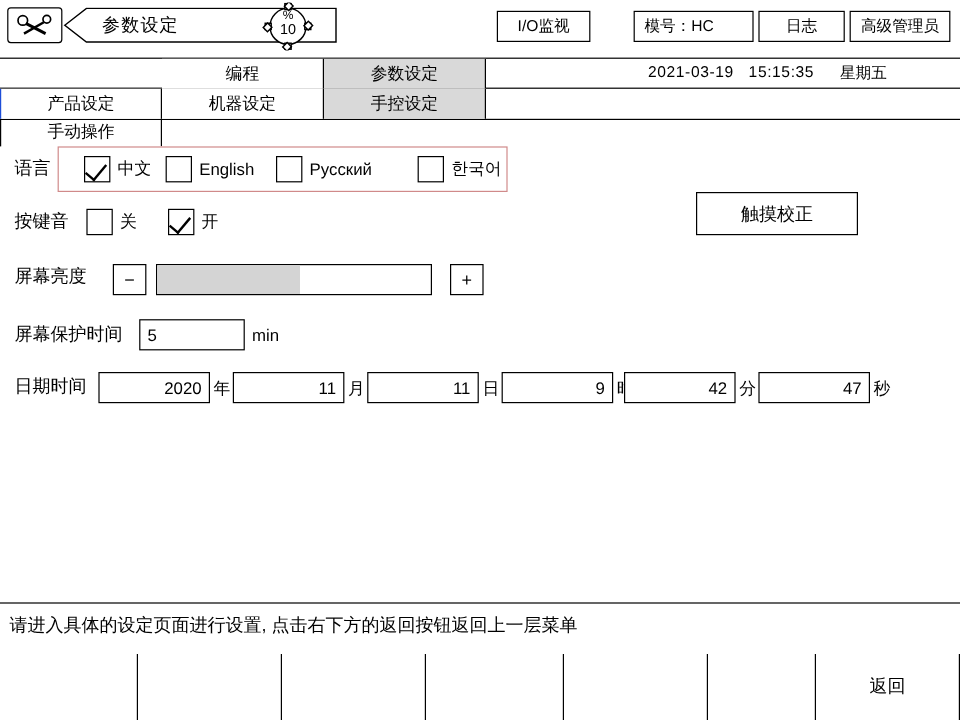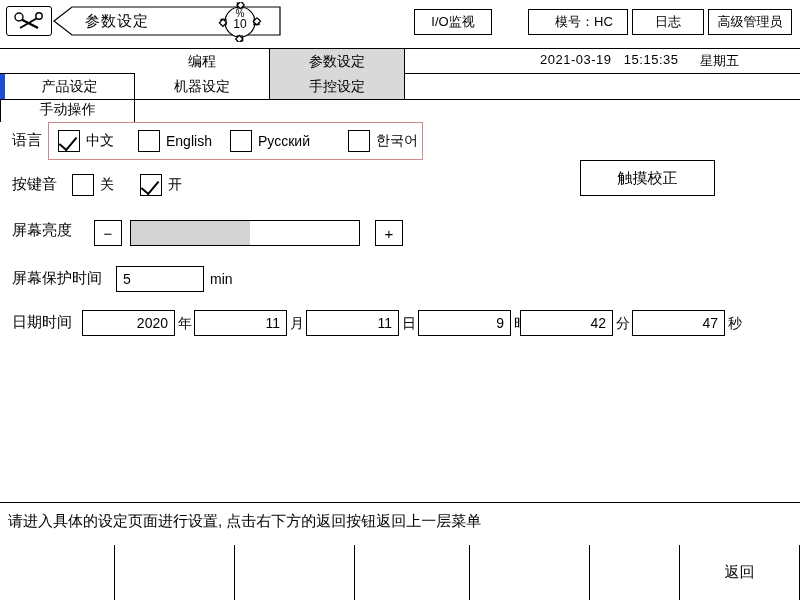--- a/index.html
+++ b/index.html
@@ -50,21 +50,21 @@
   }
   .gear-label .num { font-size: 12px; }
 
   .top-field {
     position: absolute; top: 9px; height: 26px;
     border: 1px solid #000; background: #fff;
     display: flex; align-items: center; justify-content: center;
     font-size: 13px; padding: 0 6px;
   }
   #io-field   { left: 414px; width: 78px; }
-  #mold-field { left: 528px; width: 100px; justify-content: flex-start; padding-left: 26px;}
+  #mold-field { left: 528px; width: 100px; justify-content: flex-start; padding-left: 8px;}
   #log-field  { left: 632px; width: 72px; }
   #user-field { left: 708px; width: 84px; }
 
   
   .navrow {
     position: absolute; left: 0; width: 800px;
     border-top: 1px solid #000; border-bottom: 1px solid #000;
     height: 26px;
   }
   #navrow1 { top: 48px; }
@@ -73,21 +73,21 @@
     position: absolute; top: 0; height: 25px;
     border-right: 1px solid #000;
     display: flex; align-items: center; justify-content: center;
     font-size: 14px;
     background: #fff;
   }
   .navtab.active { background: #d9d9d9; }
   .nav1-0 { left: 0px;   width: 135px; border-left: 1px solid #000; margin-top: 48px;}
   .nav1-1 { left: 135px; width: 135px; }
   .nav1-2 { left: 270px; width: 135px; }
-  .nav2-0 { left: 0px;   width: 135px; border-left: 5px solid #1d4ed8;}
+  .nav2-0 { left: 0px;   width: 135px; border-left: 1px solid #1d4ed8;}
   .nav2-1 { left: 135px; width: 135px; }
   .nav2-2 { left: 270px; width: 135px; }
 
   .datetime {
     position: absolute; top: 52px; left: 540px;
     font-size: 13px; letter-spacing: 0.5px;
   }
   .weekday {
     position: absolute; top: 52px; left: 700px;
     font-size: 13px;
@@ -245,21 +245,21 @@
     <div class="navtab nav2-0">产品设定</div>
     <div class="navtab nav2-1">机器设定</div>
     <div class="navtab nav2-2 active">手控设定</div>
   </div>
 
   <div class="content">
 
     <div class="row-label" style="left:12px; top:31px;">语言</div>
     <div class="lang-group"></div>
 
-    <div class="chk-item" style="left:58px; top:30px;">
+    <div class="chk-item" style="left:70px; top:30px;">
       <span class="chk checked"></span>
       <span>中文</span>
     </div>
     <div class="chk-item" style="left:138px; top:30px;">
       <span class="chk"></span>
       <span>English</span>
     </div>
     <div class="chk-item" style="left:230px; top:30px;">
       <span class="chk"></span>
       <span>Русский</span>

